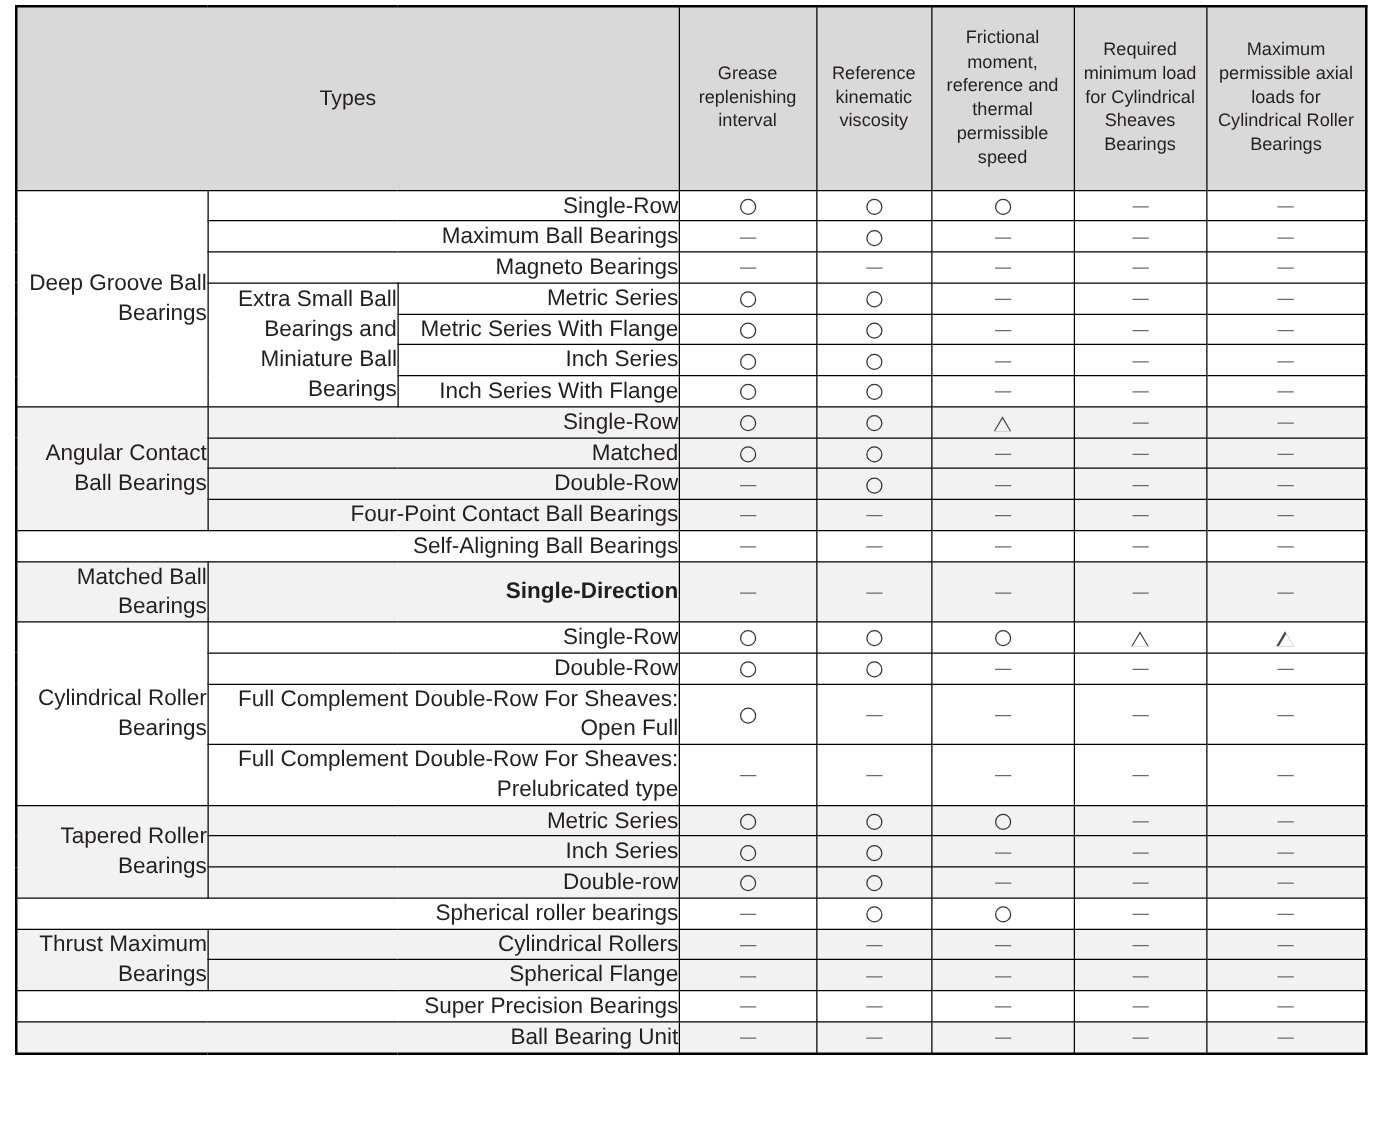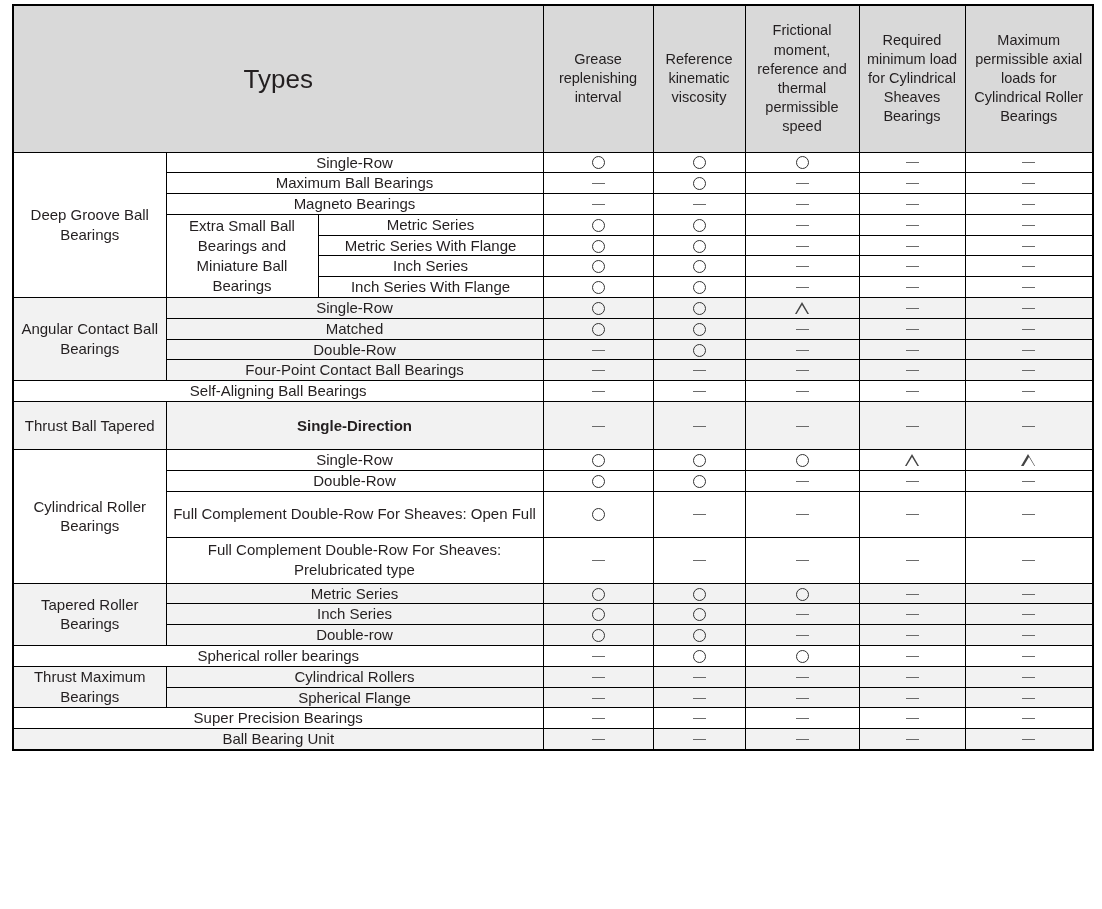--- a/index.html
+++ b/index.html
@@ -45,29 +45,29 @@
     font-weight: bold;
     font-size: 14.5px;
     line-height: 1.32;
     text-align: center;
     vertical-align: middle;
     height: 147px;
     padding: 2px 3px;
     color: #000000;
   }
   thead th.types-head {
-    font-size: 26px;
+    font-size: 17px;
     margin-top: 12px;
   }
 
   td.lbl {
-    font-size: 15px;
+    font-size: 18px;
     line-height: 1.32;
     padding: 4px 0 4px 7px;
-    text-align: center;
+    text-align: right;
   }
   td.sym {
     text-align: center;
     font-size: 15px;
     line-height: 1.2;
     color: #3a3a3a;
     font-family: "DejaVu Sans", sans-serif;
   }
   td.sym .mark-circle {
     display: inline-block;
@@ -236,21 +236,21 @@
         </tr>
         <tr class="band-plain grp-top">
           <td class="lbl" colspan="3">Self-Aligning Ball Bearings</td>
           <td class="sym"><span class="mark-dash"></span></td>
           <td class="sym"><span class="mark-dash"></span></td>
           <td class="sym"><span class="mark-dash"></span></td>
           <td class="sym"><span class="mark-dash"></span></td>
           <td class="sym"><span class="mark-dash"></span></td>
         </tr>
         <tr class="band-shade grp-top">
-          <td class="lbl" style="height: 48px;">Thrust Ball Tapered</td>
+          <td class="lbl" style="height: 48px;">Matched Ball Bearings</td>
           <td class="lbl" colspan="2" style="height: 48px; font-weight: bold;">Single-Direction</td>
           <td class="sym"><span class="mark-dash"></span></td>
           <td class="sym"><span class="mark-dash"></span></td>
           <td class="sym"><span class="mark-dash"></span></td>
           <td class="sym"><span class="mark-dash"></span></td>
           <td class="sym"><span class="mark-dash"></span></td>
         </tr>
         <tr class="band-plain grp-top">
           <td class="lbl" rowspan="4">Cylindrical Roller Bearings</td>
           <td class="lbl" colspan="2">Single-Row</td>

